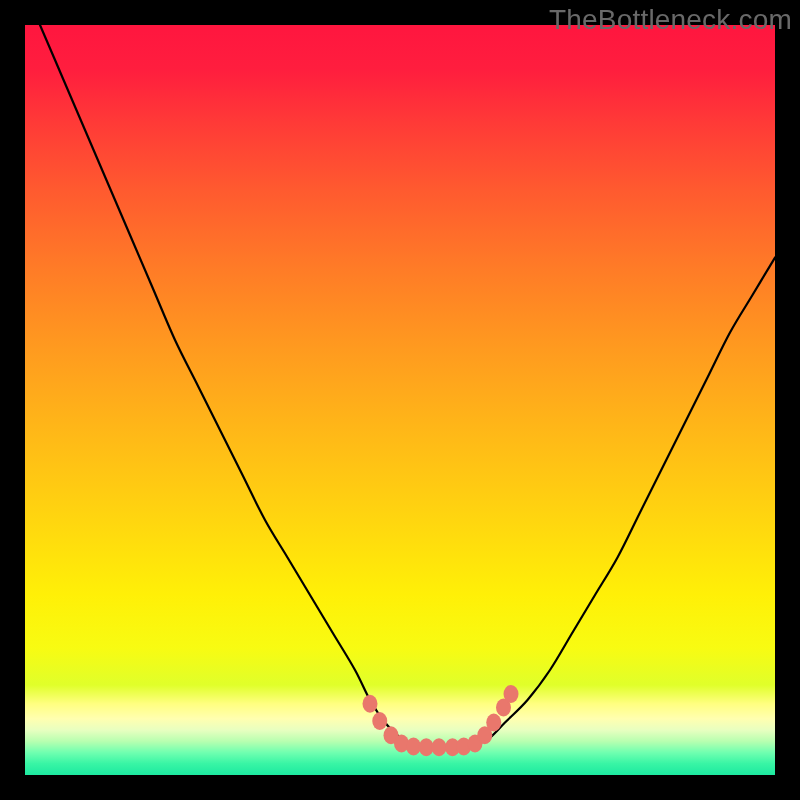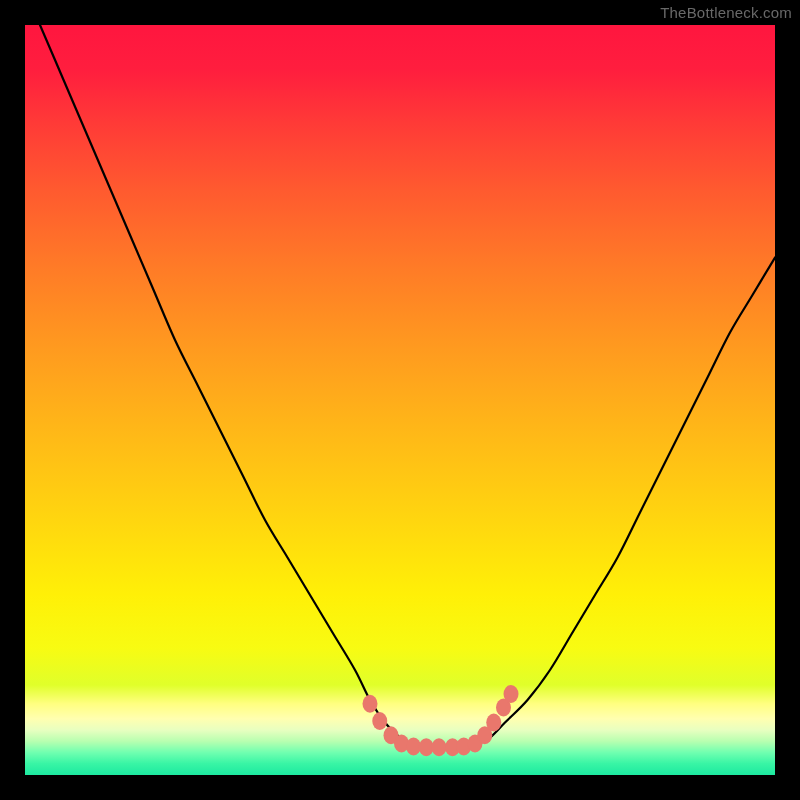--- a/index.html
+++ b/index.html
@@ -23,21 +23,21 @@
     top: 25px;
     width: 750px;
     height: 750px;
     overflow: hidden;
   }
   .watermark {
     position: absolute;
     top: 4px;
     right: 8px;
     color: #696969;
-    font-size: 15px;
+    font-size: 28px;
     font-weight: 500;
     letter-spacing: 0.2px;
     margin-left: 41px;
   }
   svg.curve {
     position: absolute;
     left: 0; top: 0;
     width: 100%;
     height: 100%;
   }

